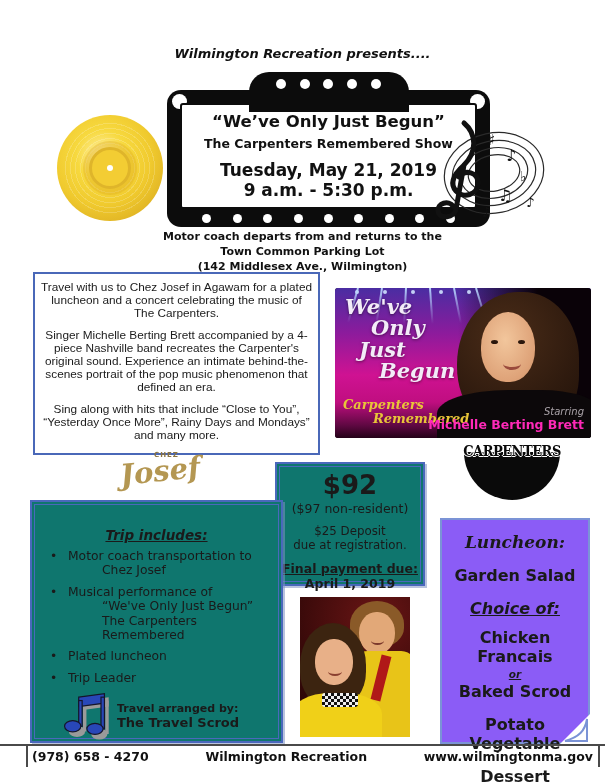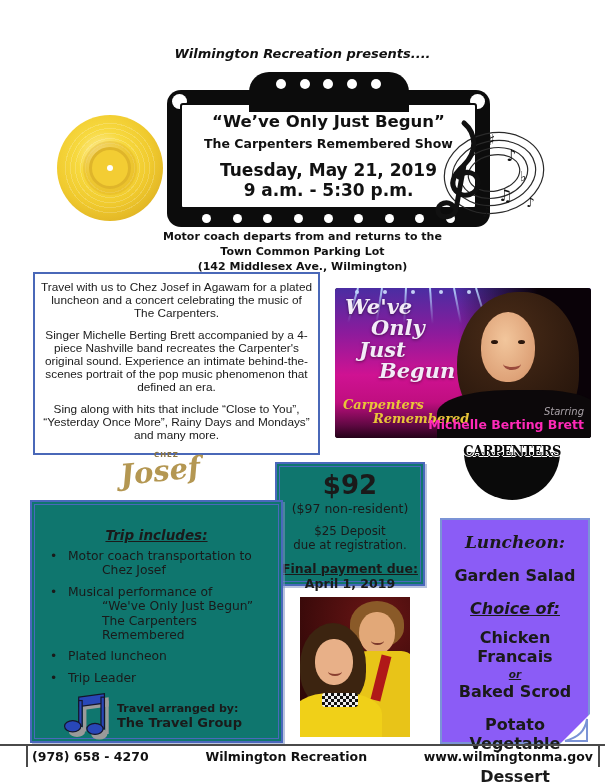--- a/index.html
+++ b/index.html
@@ -363,21 +363,21 @@
           <g fill="#2847b8" stroke="#15152a" stroke-width="1.4">
             <polygon points="20,6 50,2 50,13 20,17"></polygon>
             <rect x="20" y="10" width="4" height="30"></rect>
             <rect x="46" y="6" width="4" height="37"></rect>
             <ellipse cx="13" cy="40" rx="9.5" ry="6.5"></ellipse>
             <ellipse cx="39" cy="43" rx="9.5" ry="6.5"></ellipse>
           </g>
         </svg>
         <div class="arranged-text">
           <span class="arr-label">Travel arranged by:</span>
-          <span class="arr-name">The Travel Group</span>
+          <span class="arr-name">The Travel Scrod</span>
         </div>
       </div>
     </div>
   </div>
 
   <div class="abs photo">
     <div class="p2-hair"></div>
     <div class="p2-face"></div>
     <div class="p2-smile"></div>
     <div class="p2-body"></div>

